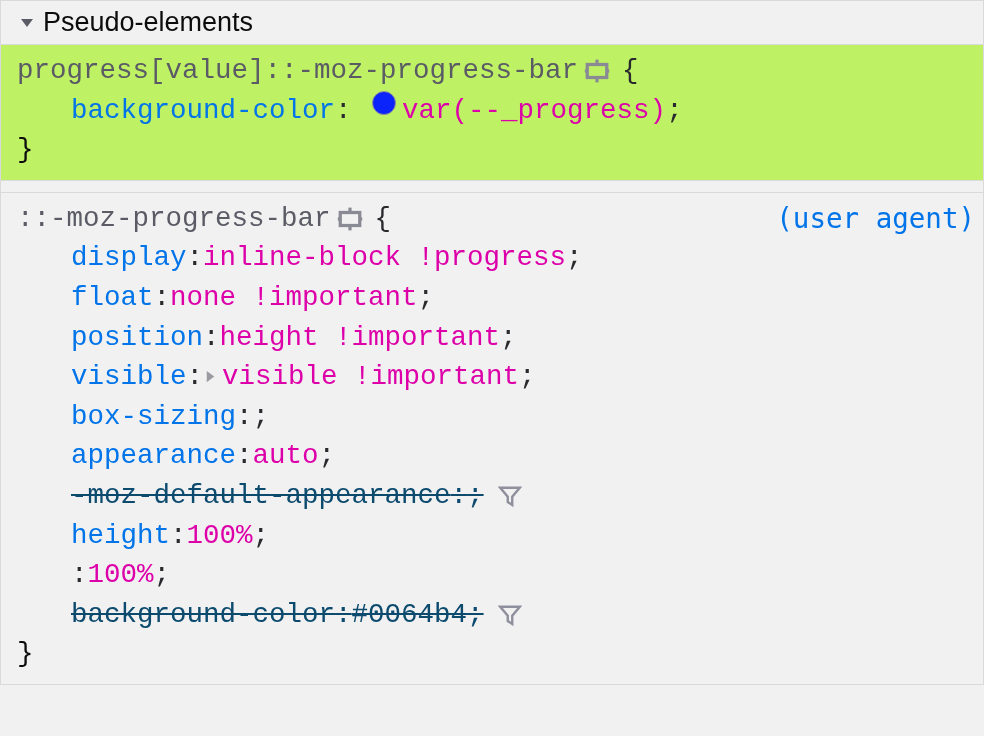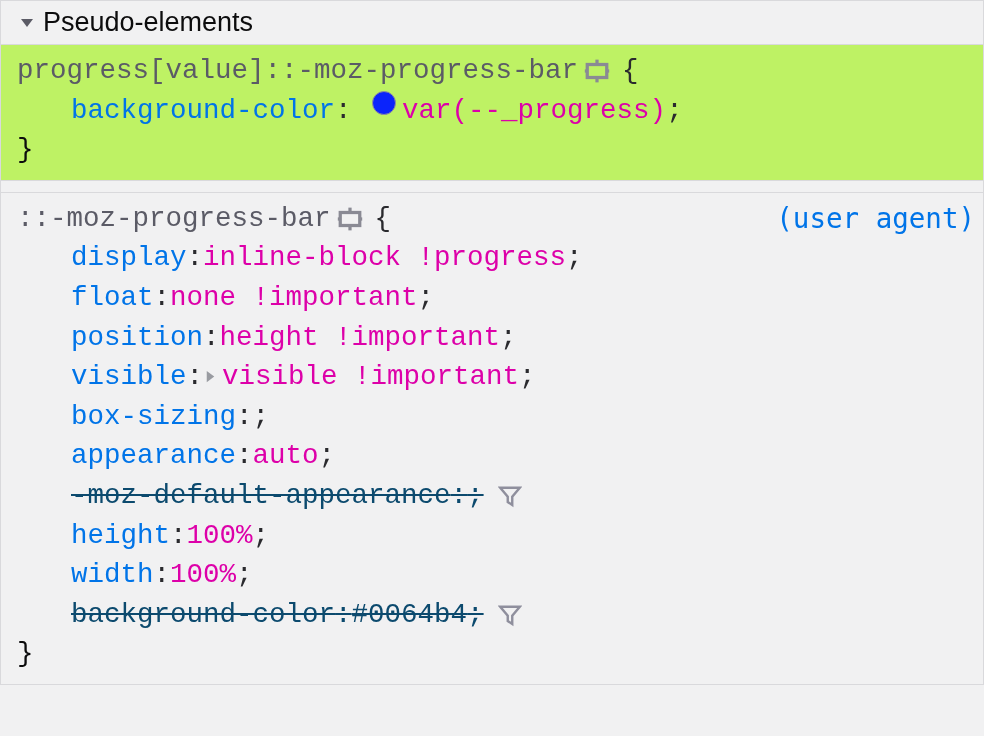--- a/index.html
+++ b/index.html
@@ -195,21 +195,20 @@
             </svg>
           </span>
         </div>
         <div class="decl">
           <span class="prop">height</span>
           <span class="sep">: </span>
           <span class="val">100%</span>
           <span class="sep">;</span>
         </div>
         <div class="decl">
-          <span class="prop">width</span>
           <span class="sep">: </span>
           <span class="val">100%</span>
           <span class="sep">;</span>
         </div>
         <div class="decl">
           <span class="strike">background-color</span>
           <span class="strike">: </span>
           <span class="strike">#0064b4</span>
           <span class="strike">;</span>
           <span class="filter-icon">

